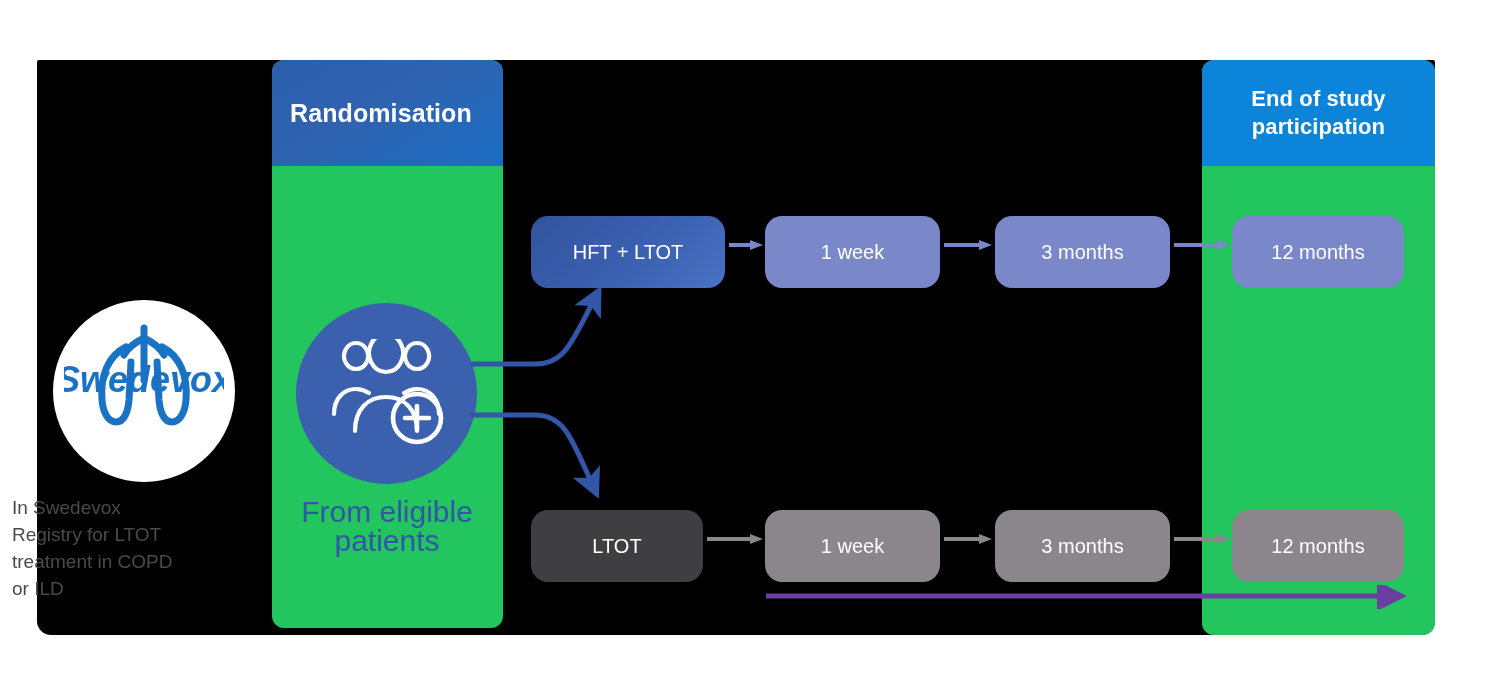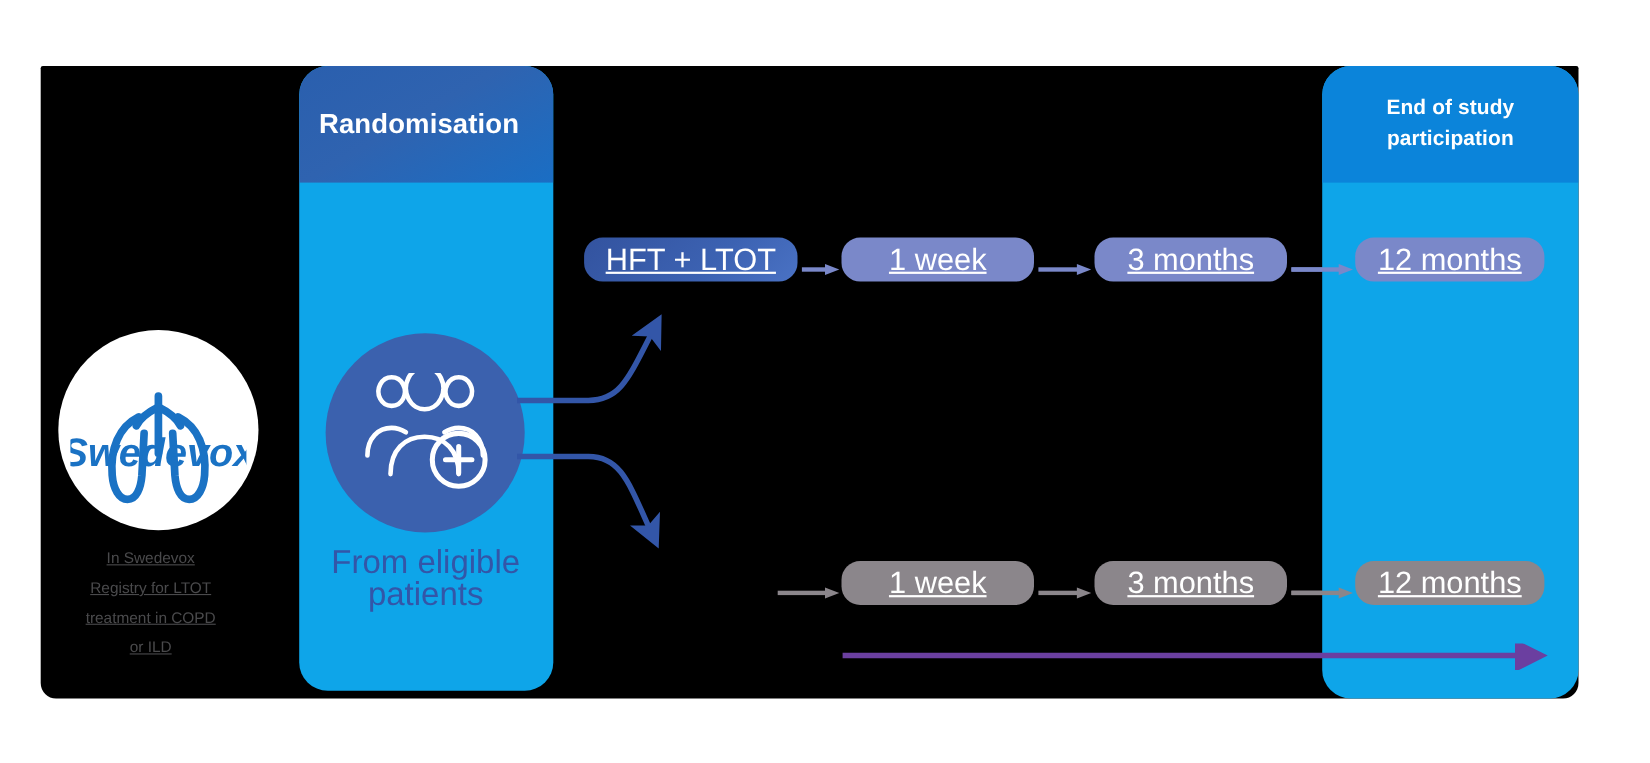--- a/index.html
+++ b/index.html
@@ -23,22 +23,22 @@
     top: 60px;
     width: 1398px;
     height: 575px;
     background: #000000;
     border-radius: 2px 2px 14px 14px;
   }
 
   
   .white-card {
     position: absolute;
-    background: #0ea5e9;
-    border-radius: 26px;
+    background: #22c55e;
+    border-radius: 12px;
     overflow: hidden;
   }
   .card-header {
     position: absolute;
     left: 0;
     right: 0;
     top: 0;
     display: flex;
     align-items: center;
     color: #ffffff;
@@ -48,21 +48,21 @@
   .card-header.rand {
     height: 106px;
     padding-left: 18px;
     font-size: 25px;
     background: linear-gradient(150deg, #2a5fae 0%, #2f63b0 45%, #1a6ec4 100%);
   }
   .card-header.eos {
     height: 106px;
     justify-content: center;
     text-align: center;
-    font-size: 19px;
+    font-size: 22px;
     line-height: 28px;
     background: #0b84da;
   }
 
   
   #rand-card {
     left: 272px;
     top: 60px;
     width: 231px;
     height: 568px;
@@ -77,34 +77,32 @@
   
   #swedevox-circle {
     position: absolute;
     left: 53px;
     top: 300px;
     width: 182px;
     height: 182px;
     border-radius: 50%;
     background: #ffffff;
     display: flex;
-    align-items: flex-end;
+    align-items: flex-start;
     justify-content: center;
   }
   #swedevox-caption {
     position: absolute;
     left: 12px;
     top: 494px;
     width: 250px;
-    text-align: center;
     color: #4a4a4c;
-    font-size: 14px;
+    font-size: 19px;
     line-height: 27px;
     white-space: pre-line;
-    text-decoration: underline;
   }
 
   
   #people-circle {
     position: absolute;
     left: 296px;
     top: 303px;
     width: 181px;
     height: 181px;
     border-radius: 50%;
@@ -125,24 +123,23 @@
     white-space: pre-line;
   }
 
   
   .pill {
     position: absolute;
     display: flex;
     align-items: center;
     justify-content: center;
     color: #ffffff;
-    font-size: 28px;
+    font-size: 20px;
     border-radius: 17px;
-    height: 40px;
-    text-decoration: underline;
+    height: 72px;
   }
   .pill.arm-hft { background: linear-gradient(135deg,#33539f 0%, #3c62b2 60%, #4a72c4 100%); }
   .pill.step-blue { background: #7a88c9; }
   .pill.arm-ltot { background: #3f3e41; }
   .pill.step-gray { background: #8b868b; }
 
   
   .conn {
     position: absolute;
     height: 10px;
@@ -270,20 +267,21 @@
 
   <div class="pill step-blue" style="left:995px; top:216px; width:175px;">3 months</div>
 
   <div class="conn blue" style="left:1174px; top:240px; width:56px;">
     <div class="bar" style="width:44px;"></div>
       <div class="head"></div>
   </div>
 
   <div class="pill step-blue" style="left:1232px; top:216px; width:172px;">12 months</div>
 
+  <div class="pill arm-ltot" style="left:531px; top:510px; width:172px;">LTOT</div>
 
   <div class="conn gray" style="left:707px; top:534px; width:56px;">
     <div class="bar" style="width:44px;"></div>
       <div class="head"></div>
   </div>
 
   <div class="pill step-gray" style="left:765px; top:510px; width:175px;">1 week</div>
 
   <div class="conn gray" style="left:944px; top:534px; width:48px;">
     <div class="bar" style="width:36px;"></div>

